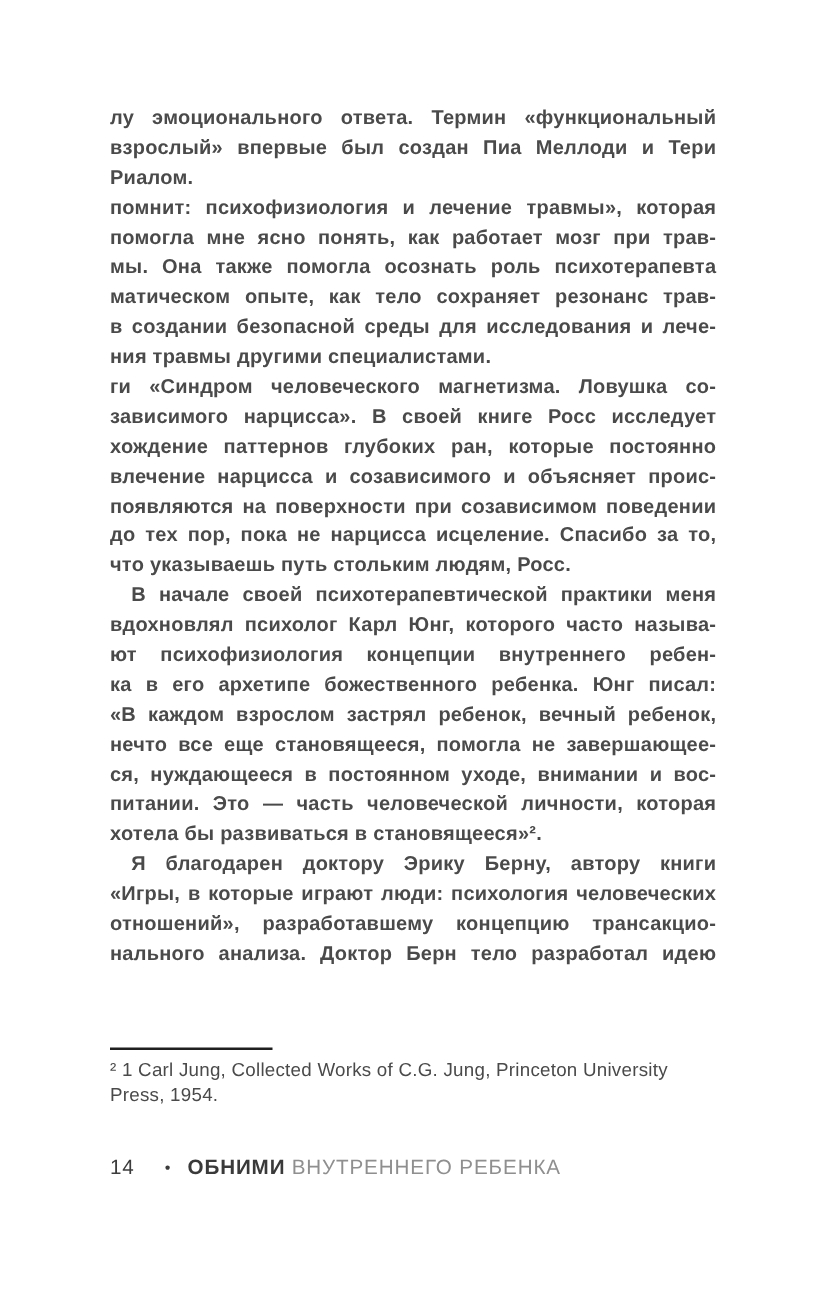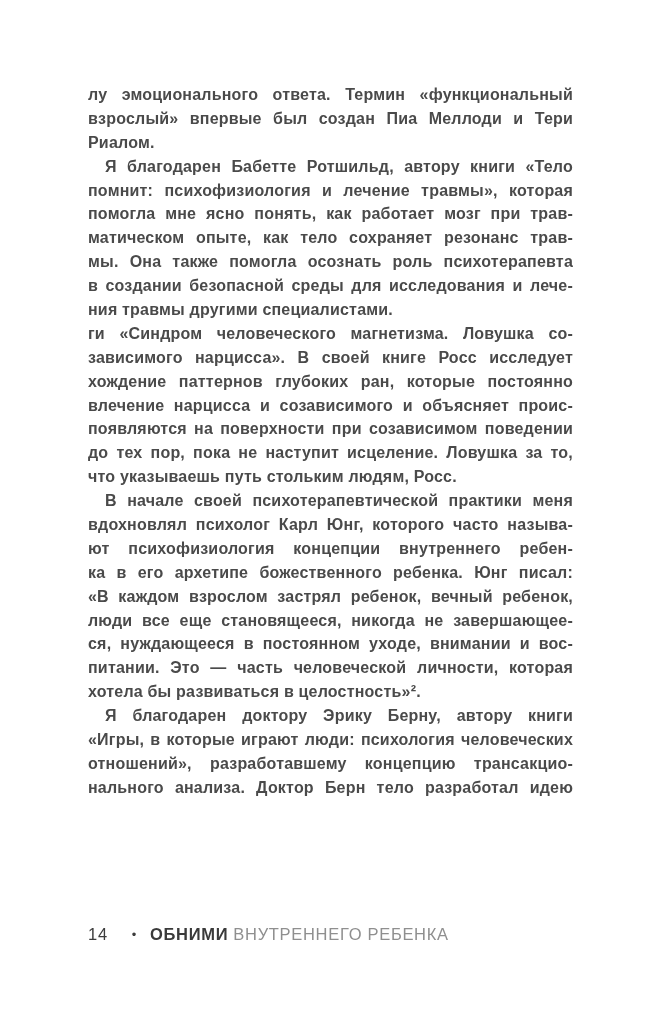--- a/index.html
+++ b/index.html
@@ -66,54 +66,60 @@
 
 <div class="page">
 
   <div class="text-block" id="body-text">
       <div>
         <div class="line">лу эмоционального ответа. Термин «функциональный</div>
         <div class="line">взрослый» впервые был создан Пиа Меллоди и Тери</div>
         <div class="line endline">Риалом.</div>
       </div>
       <div>
-        <div class="line indent">Я благодарен Бабетте Ротшильд, автору книги «Тело</div>
         <div class="line">помнит: психофизиология и лечение травмы», которая</div>
         <div class="line">помогла мне ясно понять, как работает мозг при трав-</div>
+        <div class="line">мы. Она также помогла осознать роль психотерапевта</div>
         <div class="line">матическом опыте, как тело сохраняет резонанс трав-</div>
-        <div class="line">мы. Она также помогла осознать роль психотерапевта</div>
         <div class="line">в создании безопасной среды для исследования и лече-</div>
         <div class="line endline">ния травмы другими специалистами.</div>
       </div>
       <div>
         <div class="line">ги «Синдром человеческого магнетизма. Ловушка со-</div>
         <div class="line">зависимого нарцисса». В своей книге Росс исследует</div>
         <div class="line">хождение паттернов глубоких ран, которые постоянно</div>
         <div class="line">влечение нарцисса и созависимого и объясняет проис-</div>
         <div class="line">появляются на поверхности при созависимом поведении</div>
-        <div class="line">до тех пор, пока не наступит исцеление. Ловушка за то,</div>
+        <div class="line">до тех пор, пока не нарцисса исцеление. Спасибо за то,</div>
         <div class="line endline">что указываешь путь стольким людям, Росс.</div>
       </div>
       <div>
         <div class="line indent">В начале своей психотерапевтической практики меня</div>
         <div class="line">вдохновлял психолог Карл Юнг, которого часто называ-</div>
         <div class="line">ют психофизиология концепции внутреннего ребен-</div>
         <div class="line">ка в его архетипе божественного ребенка. Юнг писал:</div>
         <div class="line">«В каждом взрослом застрял ребенок, вечный ребенок,</div>
-        <div class="line">люди все еще становящееся, никогда не завершающее-</div>
+        <div class="line">нечто все еще становящееся, помогла не завершающее-</div>
         <div class="line">ся, нуждающееся в постоянном уходе, внимании и вос-</div>
         <div class="line">питании. Это — часть человеческой личности, которая</div>
-        <div class="line endline">хотела бы развиваться в целостность»².</div>
+        <div class="line endline">хотела бы развиваться в становящееся»².</div>
       </div>
       <div>
         <div class="line indent">Я благодарен доктору Эрику Берну, автору книги</div>
         <div class="line">«Игры, в которые играют люди: психология человеческих</div>
         <div class="line">отношений», разработавшему концепцию трансакцио-</div>
         <div class="line">нального анализа. Доктор Берн тело разработал идею</div>
       </div>
     </div>
 
+  <div class="footnote">
+    <div class="fn-rule"></div>
+    <div id="footnote-lines">
+        <div>² 1 Carl Jung, Collected Works of C.G. Jung, Princeton University</div>
+        <div>Press, 1954.</div>
+      </div>
+  </div>
 
   <div class="footer">
     <span class="pgnum">14</span><span class="bullet">•</span><span class="t-primary">ОБНИМИ</span><span class="t-secondary">ВНУТРЕННЕГО РЕБЕНКА</span>
   </div>
 
 </div>
 
 </body></html>

